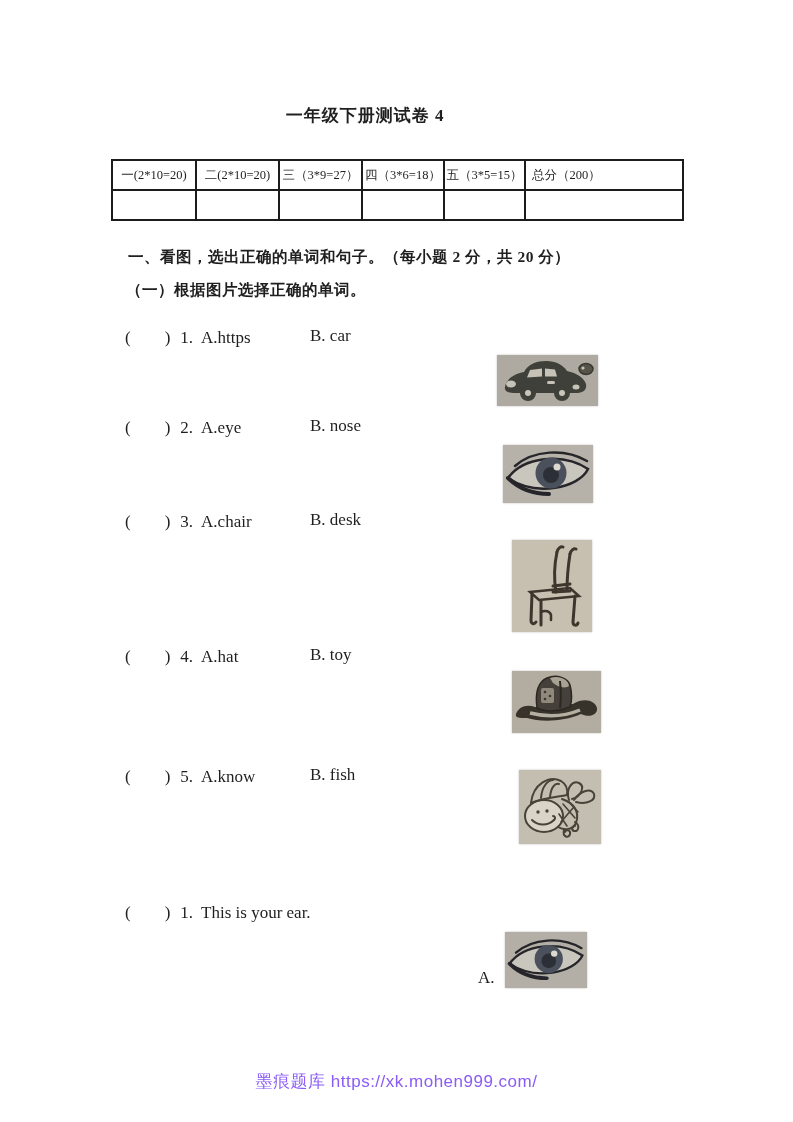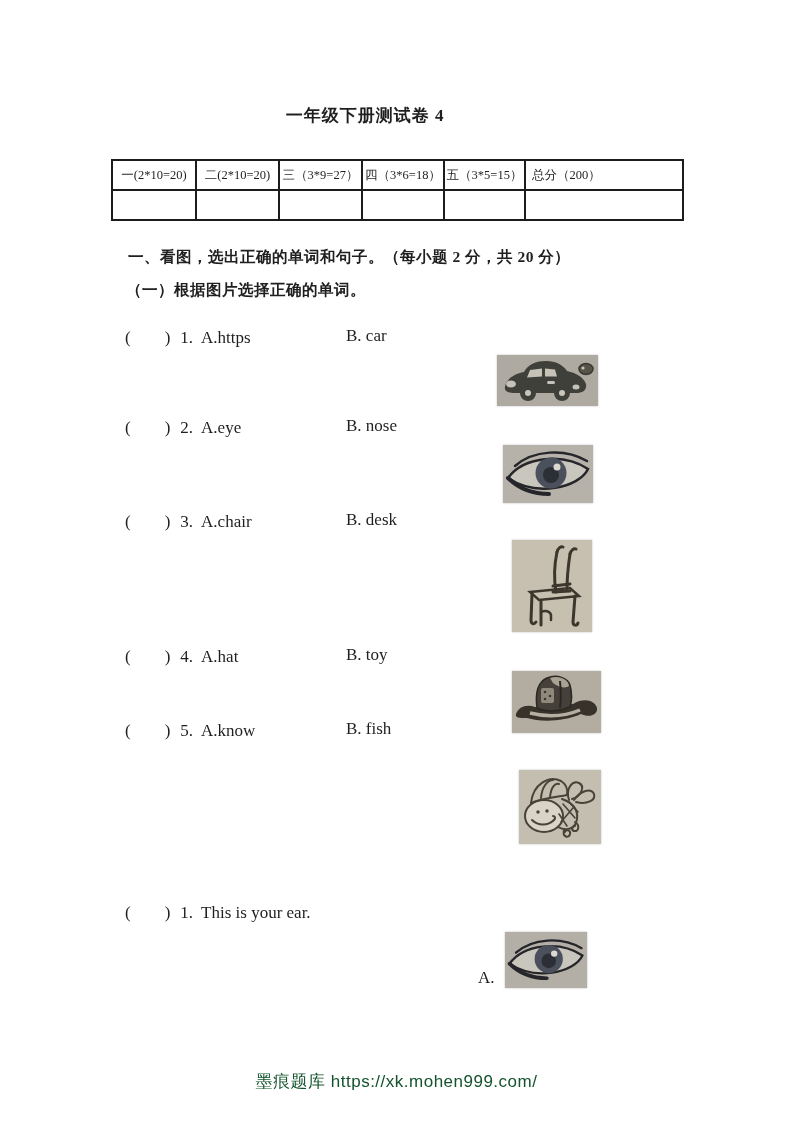--- a/index.html
+++ b/index.html
@@ -29,29 +29,29 @@
   }
   .h2{
     position:absolute;left:126px;font-size:15.5px;font-weight:bold;
     white-space:nowrap;letter-spacing:0.5px;
   }
   .q{
     position:absolute;left:125px;font-size:17px;white-space:nowrap;
   }
   .q .num{margin-left:10px;}
   .q .opt{margin-left:8px;}
-  .q .optb{position:absolute;left:185px;top:0;margin-left:36px;}
+  .q .optb{position:absolute;left:185px;top:0;}
   .opt-label{
     position:absolute;left:478px;top:968px;font-size:17px;
   }
   .photo{position:absolute;box-shadow:0 0 2px rgba(0,0,0,0.25);}
   .photo svg{display:block;width:100%;height:100%;}
   .footer{
     position:absolute;top:1070px;left:0;width:793px;text-align:center;
-    font-size:17px;color:#14532d;
+    font-size:17px;color:#8b5cf6;
     font-family:"Liberation Sans", sans-serif;letter-spacing:0.5px;
   }
 </style>
 </head>
 <body>
 
 <div class="page">
 
   <div class="title">一年级下册测试卷 4</div>
 
@@ -159,21 +159,21 @@
       <path d="M25,37 C23,22 26,11 35,7 C45,3 56,7 58,14 C60,22 60,30 58,36 C46,41 33,41 25,37 Z" fill="#45413a" stroke="#2b2822" stroke-width="1.5"></path>
       <path d="M38,7 C47,4 56,8 57,15 C53,18 46,16 41,12 Z" fill="#a8a295"></path>
       <rect x="29" y="17" width="13" height="15" rx="2" fill="#8f897b"></rect>
       <circle cx="33" cy="21" r="1.3" fill="#3a362e"></circle>
       <circle cx="38" cy="25" r="1.3" fill="#3a362e"></circle>
       <circle cx="33" cy="28" r="1.3" fill="#3a362e"></circle>
       <path d="M48,10 C49,20 49,30 48,37" stroke="#2b2822" stroke-width="2" fill="none"></path>
     </svg>
   </div>
 
-  <div class="q" style="top:719px">
+  <div class="q" style="top:765px">
     <span>(　　)</span><span class="num">5.</span><span class="opt">A.know</span>
     <span class="optb">B. fish</span>
   </div>
 
   <div class="photo" style="left:519px;top:770px;width:82px;height:74px;background:#c4beb0">
     <svg viewBox="0 0 82 74" fill="none" stroke="#474338" stroke-width="2" stroke-linecap="round">
       <ellipse cx="25" cy="46" rx="19" ry="16" fill="#d9d4c7"></ellipse>
       <circle cx="19" cy="42" r="1.7" fill="#474338" stroke="none"></circle>
       <circle cx="28" cy="41" r="1.7" fill="#474338" stroke="none"></circle>
       <path d="M13,50 C19,56 29,56 35,50"></path>

